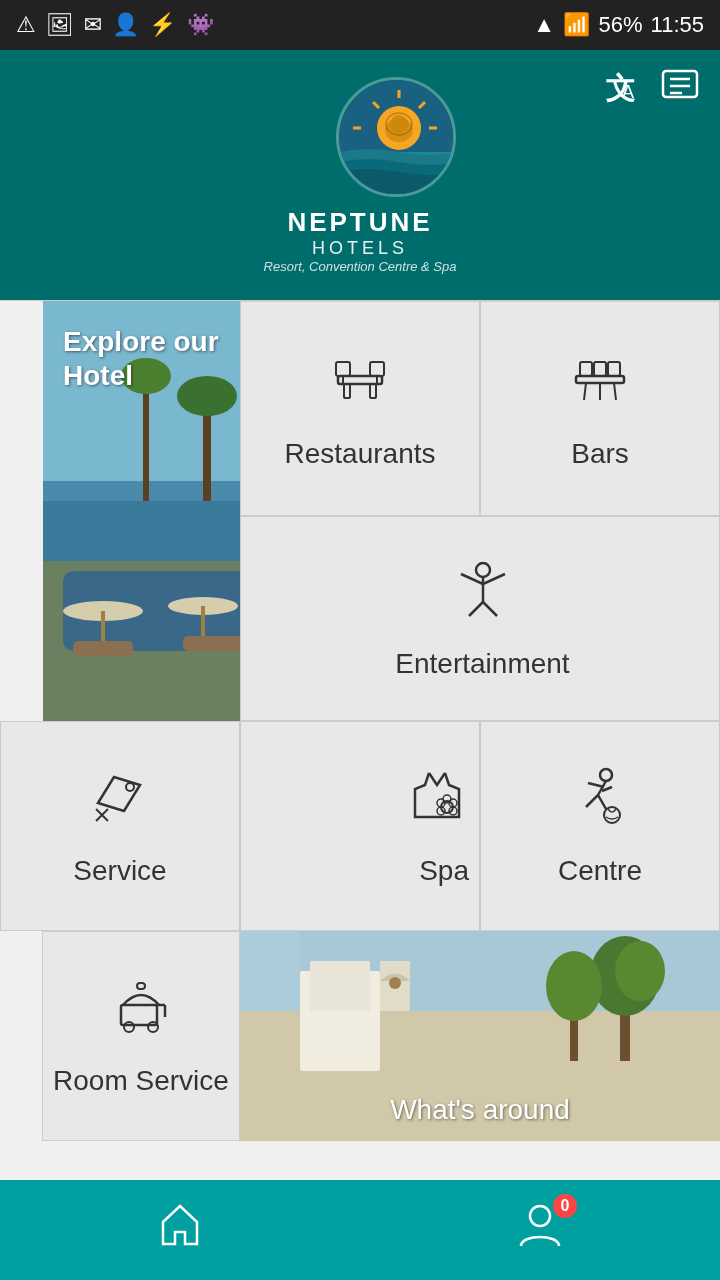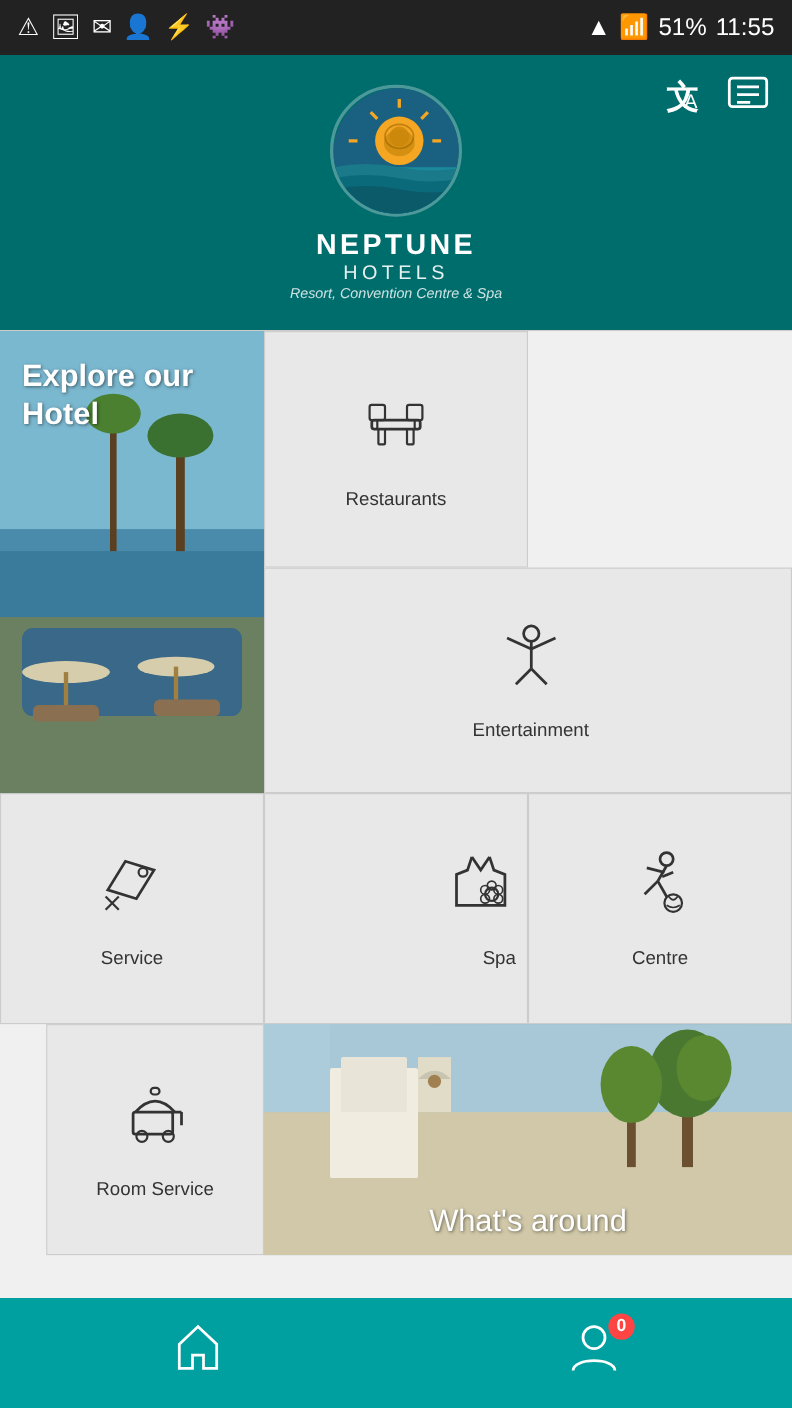--- a/index.html
+++ b/index.html
@@ -38,21 +38,21 @@
       align-items: center;
     }
     .header-icon-btn {
       color: white;
       font-size: 32px;
       cursor: pointer;
     }
     .logo-container {
       display: flex;
       flex-direction: column;
-      align-items: center;
+      align-items: flex-end;
     }
     .logo-circle {
       width: 120px;
       height: 120px;
       border-radius: 50%;
       overflow: hidden;
       position: relative;
       border: 3px solid rgba(255,255,255,0.3);
     }
     
@@ -72,20 +72,21 @@
     }
 
     
     .tile-explore {
       grid-column: 1;
       grid-row: 1 / 3;
       background: #5a9a8a;
       position: relative;
       overflow: hidden;
       min-height: 420px;
+      margin-left: 43px;
     }
     .tile-explore-img {
       position: absolute;
       top: 0; left: 0; right: 0; bottom: 0;
       background: 
         linear-gradient(170deg, #7ab8c0 0%, #5a9aaa 20%, #4a8a9a 35%, #3a6060 50%, #5a7850 65%, #6a8840 75%, #4a5830 85%, #3a4828 95%);
     }
     .tile-explore-text {
       position: absolute;
       top: 24px;
@@ -106,21 +107,21 @@
       align-items: center;
       justify-content: center;
       padding: 24px 10px;
       cursor: pointer;
       border: 0.5px solid #ccc;
       min-height: 210px;
       gap: 16px;
     }
     .tile-icon { font-size: 60px; color: #333; line-height: 1; }
     .tile-label {
-      font-size: 17px;
+      font-size: 28px;
       color: #333;
       text-align: center;
       font-weight: normal;
     }
 
     
     .tile-entertainment {
       grid-column: 2 / 4;
       grid-row: 2;
       min-height: 200px;
@@ -207,21 +208,21 @@
     <span>⚠</span>
     <span>🖼</span>
     <span>✉</span>
     <span>👤</span>
     <span>⚡</span>
     <span>👾</span>
   </div>
   <div class="status-right">
     <span>▲</span>
     <span>📶</span>
-    <span>51%</span>
+    <span>56%</span>
     <span>11:55</span>
   </div>
 </div>
 
 <div class="header">
   <div class="header-icons">
     <span class="header-icon-btn" title="Translate">
       <svg width="40" height="40" viewBox="0 0 40 40" fill="none" xmlns="http://www.w3.org/2000/svg">
         <text x="2" y="32" font-size="30" fill="white" font-family="Arial" font-weight="bold">文</text>
         <text x="18" y="32" font-size="18" fill="white" font-family="Arial">A</text>
@@ -315,20 +316,37 @@
 
         <rect x="8" y="14" width="14" height="14" rx="2" stroke="#333" stroke-width="2" fill="none"></rect>
         <rect x="42" y="14" width="14" height="14" rx="2" stroke="#333" stroke-width="2" fill="none"></rect>
         <line x1="15" y1="28" x2="15" y2="36" stroke="#333" stroke-width="2"></line>
         <line x1="49" y1="28" x2="49" y2="36" stroke="#333" stroke-width="2"></line>
       </svg>
     </span>
     <span class="tile-label">Restaurants</span>
   </div>
 
+  <div class="tile" style="grid-column:3; grid-row:1;">
+    <span class="tile-icon">
+      <svg class="icon-svg" viewBox="0 0 64 64" fill="none" xmlns="http://www.w3.org/2000/svg">
+
+        <rect x="8" y="28" width="48" height="7" rx="2" stroke="#333" stroke-width="2.5" fill="none"></rect>
+
+        <rect x="12" y="14" width="12" height="14" rx="2" stroke="#333" stroke-width="2" fill="none"></rect>
+        <rect x="26" y="14" width="12" height="14" rx="2" stroke="#333" stroke-width="2" fill="none"></rect>
+        <rect x="40" y="14" width="12" height="14" rx="2" stroke="#333" stroke-width="2" fill="none"></rect>
+
+        <line x1="18" y1="35" x2="16" y2="52" stroke="#333" stroke-width="2"></line>
+        <line x1="32" y1="35" x2="32" y2="52" stroke="#333" stroke-width="2"></line>
+        <line x1="46" y1="35" x2="48" y2="52" stroke="#333" stroke-width="2"></line>
+      </svg>
+    </span>
+    <span class="tile-label">Bars</span>
+  </div>
 
   <div class="tile tile-entertainment" style="grid-column:2/4; grid-row:2;padding-left:15px;">
     <span class="tile-icon">
       <svg class="icon-svg" viewBox="0 0 64 64" fill="none" xmlns="http://www.w3.org/2000/svg">
 
         <circle cx="32" cy="12" r="7" stroke="#333" stroke-width="2.5" fill="none"></circle>
         <line x1="32" y1="19" x2="32" y2="44" stroke="#333" stroke-width="2.5"></line>
 
         <line x1="32" y1="26" x2="10" y2="16" stroke="#333" stroke-width="2.5"></line>
         <line x1="32" y1="26" x2="54" y2="16" stroke="#333" stroke-width="2.5"></line>

